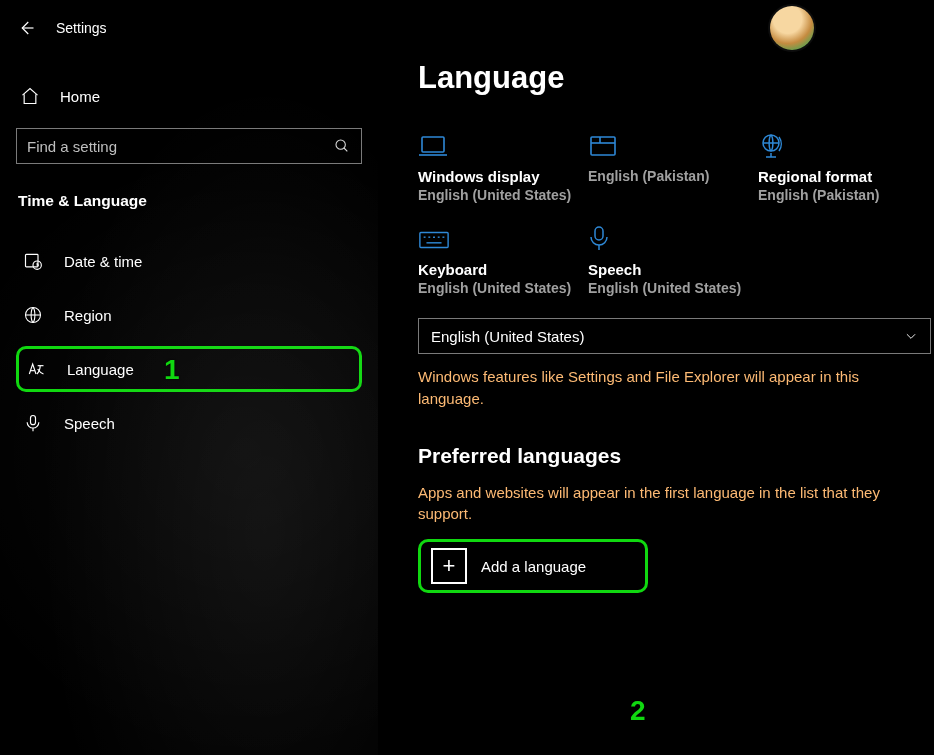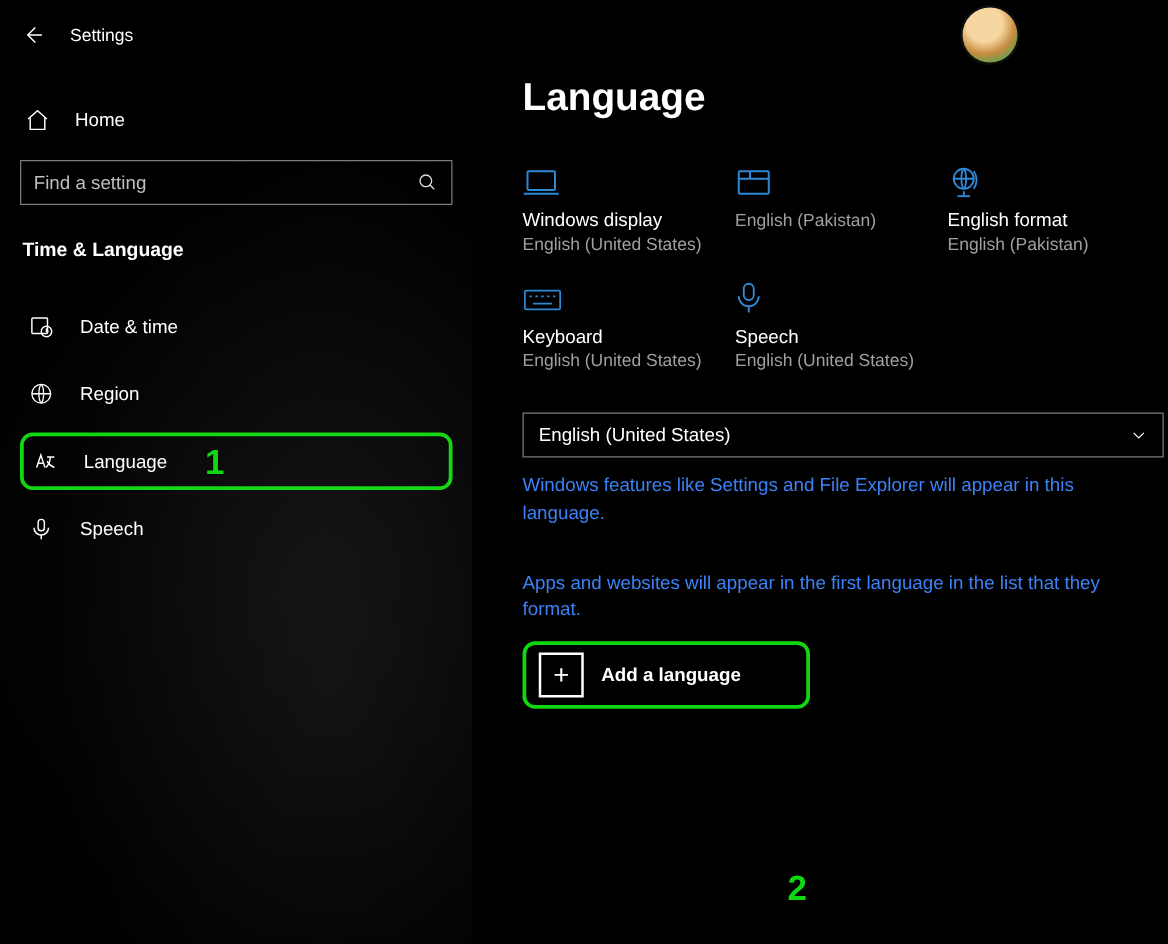--- a/index.html
+++ b/index.html
@@ -108,21 +108,22 @@
     background: radial-gradient(circle at 40% 30%, #f7d7a1 35%, #c58b40 60%, #3a5 90%);
     box-shadow:0 0 0 2px rgba(255,255,255,0.05);
   }
 
   .page-title { font-size:31px; font-weight:600; margin-bottom:36px; }
 
   .tile-grid {
     display:grid;
     grid-template-columns: 170px 170px 170px;
     row-gap:22px;
-    margin-bottom:34px;
+    margin-bottom:22px;
+    font-weight:bold;
   }
   .tile { cursor:pointer; }
   .tile .t-icon {
     width:32px;height:26px;
     color:#2e88d6;
     display:flex;align-items:flex-end;
     margin-bottom:10px;
   }
   .tile .t-label { font-size:15px; margin-bottom:2px; }
   .tile .t-sub { font-size:14px; color:#a0a0a0; }
@@ -133,40 +134,40 @@
     border:1px solid #7a7a7a;
     height:36px;
     display:flex;align-items:center;justify-content:space-between;
     padding:0 12px;
     width:513px;
     cursor:pointer;
     margin-bottom:12px;
   }
   .dropdown span { font-size:15px; }
 
-  .help-text { font-size:15px; color:#3b82f6; line-height:1.45; width:500px; }
+  .help-text { font-size:15px; color:#fdba74; line-height:1.45; width:500px; }
 
   .pref-section { margin-top:34px; }
 
   .add-lang {
     display:flex;align-items:center;gap:14px;
     border:3px solid #10d810;
     border-radius:10px;
     padding:6px 10px;
     width:230px;
     cursor:pointer;
     margin-top:14px;
   }
   .plus-box {
     width:36px;height:36px;
     border:2px solid #fff;
     display:flex;align-items:center;justify-content:center;
     font-size:22px; font-weight:300;
   }
-  .add-lang-label { font-size:15px;font-weight:bold; }
+  .add-lang-label { font-size:15px; }
   .annot-2 {
     position:absolute;
     color:#10d810;
     font-weight:900;
     font-size:28px;
     left:252px;
     bottom:28px;
     text-shadow:0 0 2px #000;
   }
 
@@ -293,21 +294,21 @@
         <svg width="28" height="26" viewBox="0 0 28 26" fill="none" stroke="#2e88d6" stroke-width="1.5">
           <circle cx="13" cy="11" r="8"></circle>
             <path d="M5 11h16"></path>
             <path d="M13 3c2.5 2.5 2.5 13.5 0 16"></path>
             <path d="M13 3c-2.5 2.5-2.5 13.5 0 16"></path>
           <path d="M21 5a12 12 0 0 1 0 14"></path>
             <line x1="13" y1="21" x2="13" y2="25"></line>
             <line x1="8" y1="25" x2="18" y2="25"></line>
         </svg>
       </div>
-      <div class="t-label">English format</div>
+      <div class="t-label">Regional format</div>
       <div class="t-sub">English (Pakistan)</div>
     </div>
 
     <div class="tile">
       <div class="t-icon">
         <svg width="34" height="22" viewBox="0 0 34 22" fill="none" stroke="#2e88d6" stroke-width="1.5">
           <rect x="2" y="3" width="30" height="16" rx="1"></rect>
           <line x1="6" y1="8" x2="8" y2="8"></line>
             <line x1="11" y1="8" x2="13" y2="8"></line>
             <line x1="16" y1="8" x2="18" y2="8"></line>
@@ -339,21 +340,22 @@
     <span>
       <svg width="14" height="14" viewBox="0 0 24 24" fill="none" stroke="#fff" stroke-width="1.6">
         <polyline points="5 9 12 16 19 9"></polyline>
       </svg>
     </span>
   </div>
 
   <div class="help-text">Windows features like Settings and File Explorer will appear in this language.</div>
 
   <div class="pref-section">
-    <div class="help-text">Apps and websites will appear in the first language in the list that they format.</div>
+    <div class="section-title">Preferred languages</div>
+    <div class="help-text">Apps and websites will appear in the first language in the list that they support.</div>
 
     <div class="add-lang">
       <div class="plus-box">+</div>
       <span class="add-lang-label">Add a language</span>
     </div>
   </div>
 
   <div class="annot-2">2</div>
 </div>
 

